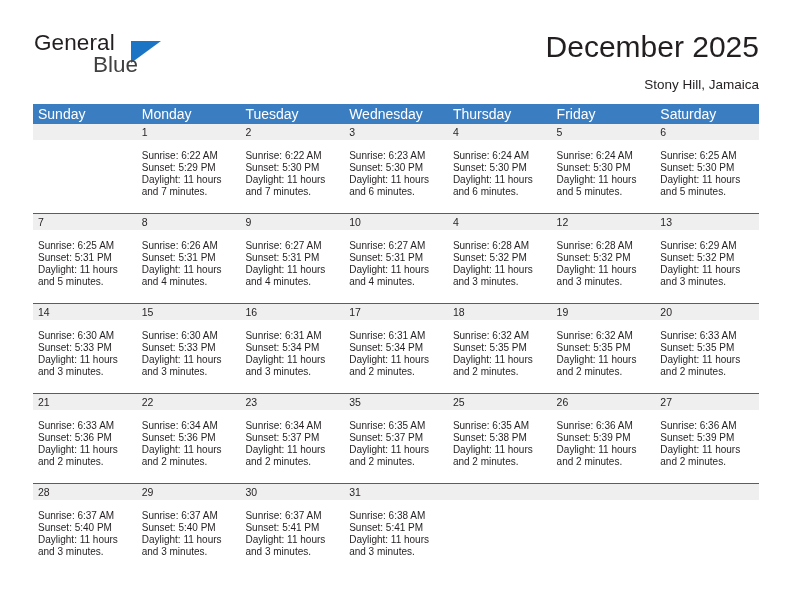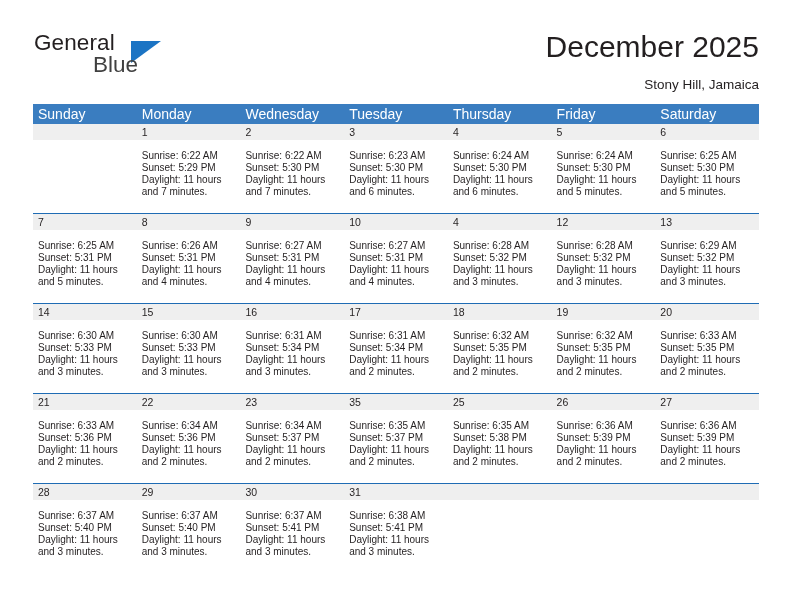--- a/index.html
+++ b/index.html
@@ -166,22 +166,22 @@
       <div class="cal-title">December 2025</div>
       <div class="cal-subtitle">Stony Hill, Jamaica</div>
     </div>
 
   </div>
 
   <div class="calendar">
     <div class="weekhead" id="weekhead">
         <div class="wh">Sunday</div>
         <div class="wh">Monday</div>
+        <div class="wh">Tuesday</div>
         <div class="wh">Wednesday</div>
-        <div class="wh">Tuesday</div>
         <div class="wh">Thursday</div>
         <div class="wh">Friday</div>
         <div class="wh">Saturday</div>
       </div>
     <div id="weeks">
         <div class="week">
           <div class="day empty">
             <div class="daynum"></div>
           </div>
           <div class="day">

